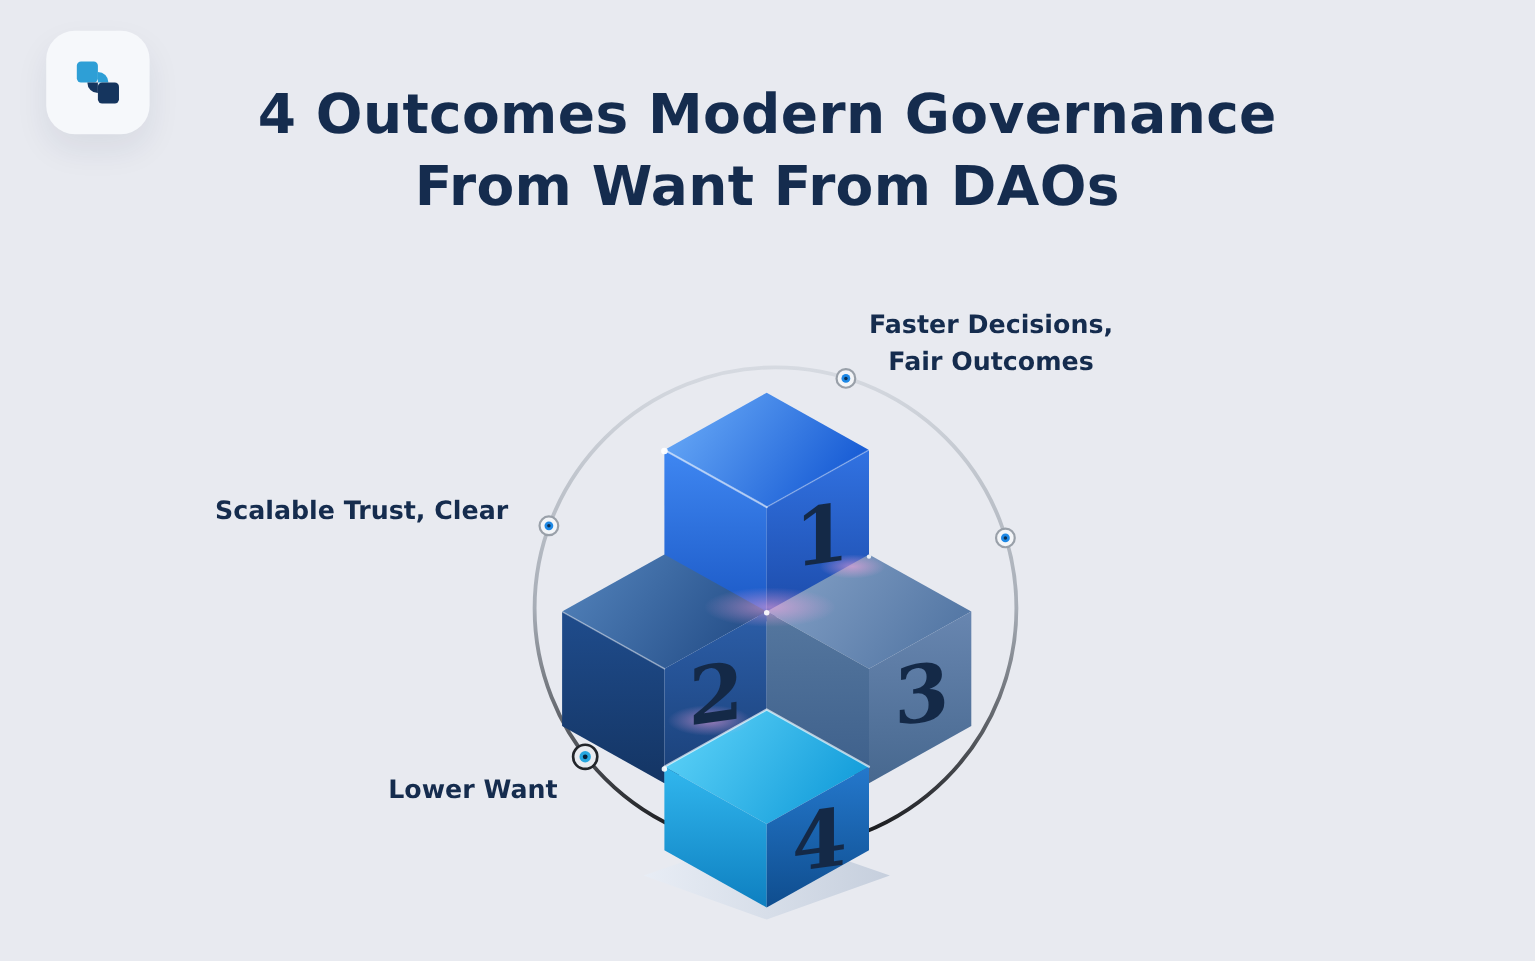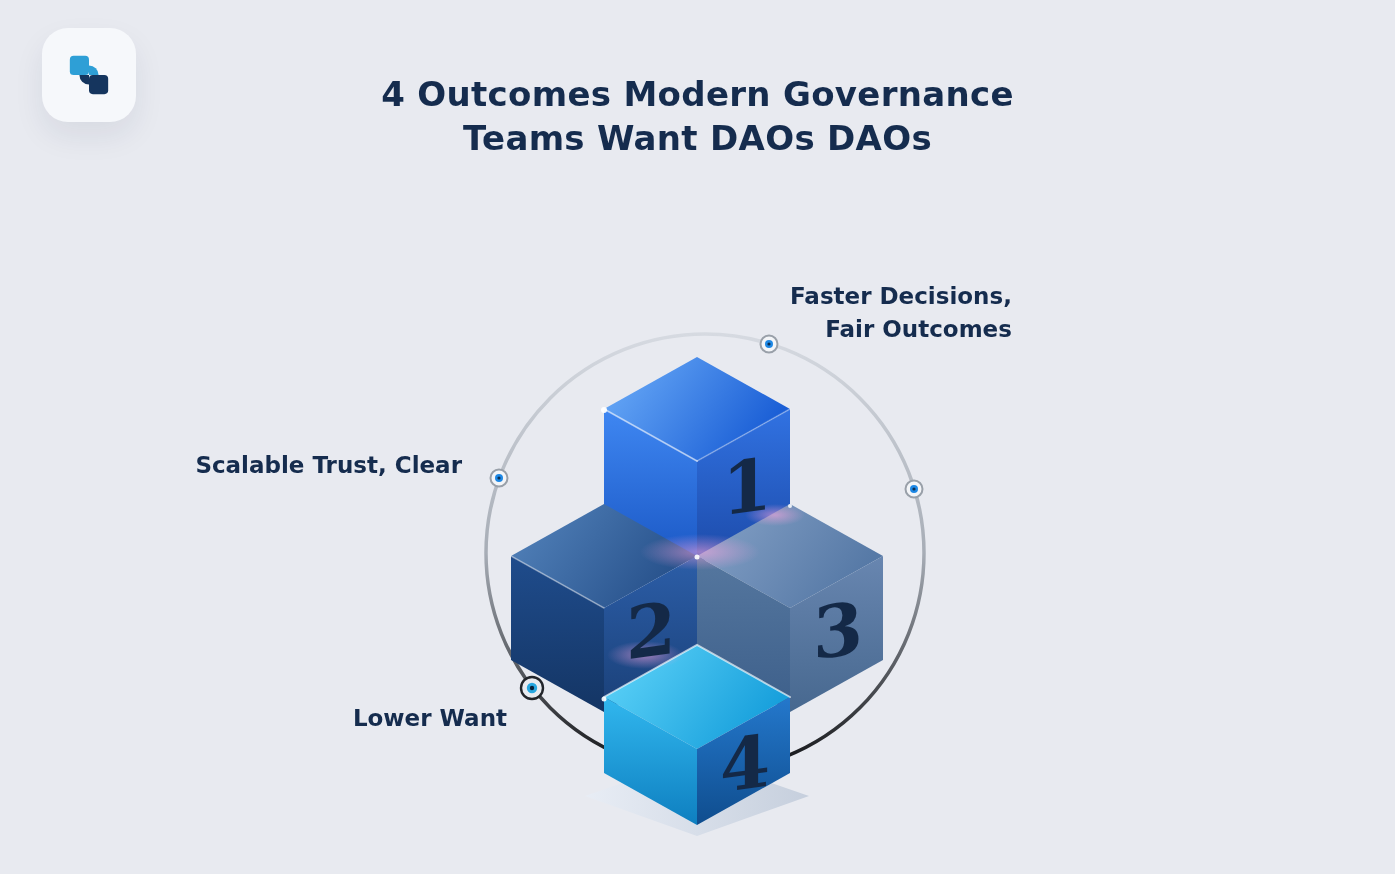--- a/index.html
+++ b/index.html
@@ -28,41 +28,41 @@
     align-items: center;
     justify-content: center;
   }
   .title {
     position: absolute;
     left: 0;
     right: 0;
     top: 72px;
     text-align: center;
     color: #152c4e;
-    font-size: 34px;
+    font-size: 50px;
     font-weight: 800;
     line-height: 1.3;
     letter-spacing: 0.3px;
   }
   .diagram-svg {
     position: absolute;
     inset: 0;
     z-index: 1;
   }
   .node-label {
     position: absolute;
     z-index: 2;
     color: #152c4e;
     font-size: 23px;
     font-weight: 700;
     line-height: 1.42;
     white-space: nowrap;
   }
   .node-label.align-right { text-align: right; }
-  .node-label.align-left  { text-align: right; }
+  .node-label.align-left  { text-align: center; }
   #label-n1 { left: 790px;  top: 280px; }
   #label-n2 { right: 933px; top: 449px; }
   #label-n3 { left: 948px;  top: 482px; }
   #label-n4 { right: 888px; top: 702px; }
 </style>
 </head>
 <body>
 
 <div class="canvas">
 
@@ -70,21 +70,21 @@
     <svg width="46" height="46" viewBox="0 0 48 48">
       <rect x="4" y="4" width="20" height="20" rx="4" fill="#2e9fd6"></rect>
       <path d="M24 24 v-10 a10 10 0 0 1 10 10 z" fill="#2e9fd6"></path>
       <rect x="24" y="24" width="20" height="20" rx="4" fill="#15355e"></rect>
       <path d="M24 24 h-10 a10 10 0 0 0 10 10 z" fill="#15355e"></path>
     </svg>
   </div>
 
   <h1 class="title">
     <div>4 Outcomes Modern Governance</div>
-    <div>Teams Want DAOs DAOs</div>
+    <div>From Want From DAOs</div>
   </h1>
 
   <svg class="diagram-svg" width="1395" height="874" viewBox="0 0 1395 874">
     <defs>
       <linearGradient id="gCircle" x1="0" y1="0" x2="0" y2="1">
         <stop offset="0" stop-color="#d6dae1"></stop>
         <stop offset="0.5" stop-color="#a7adb6"></stop>
         <stop offset="1" stop-color="#101114"></stop>
       </linearGradient>
 

